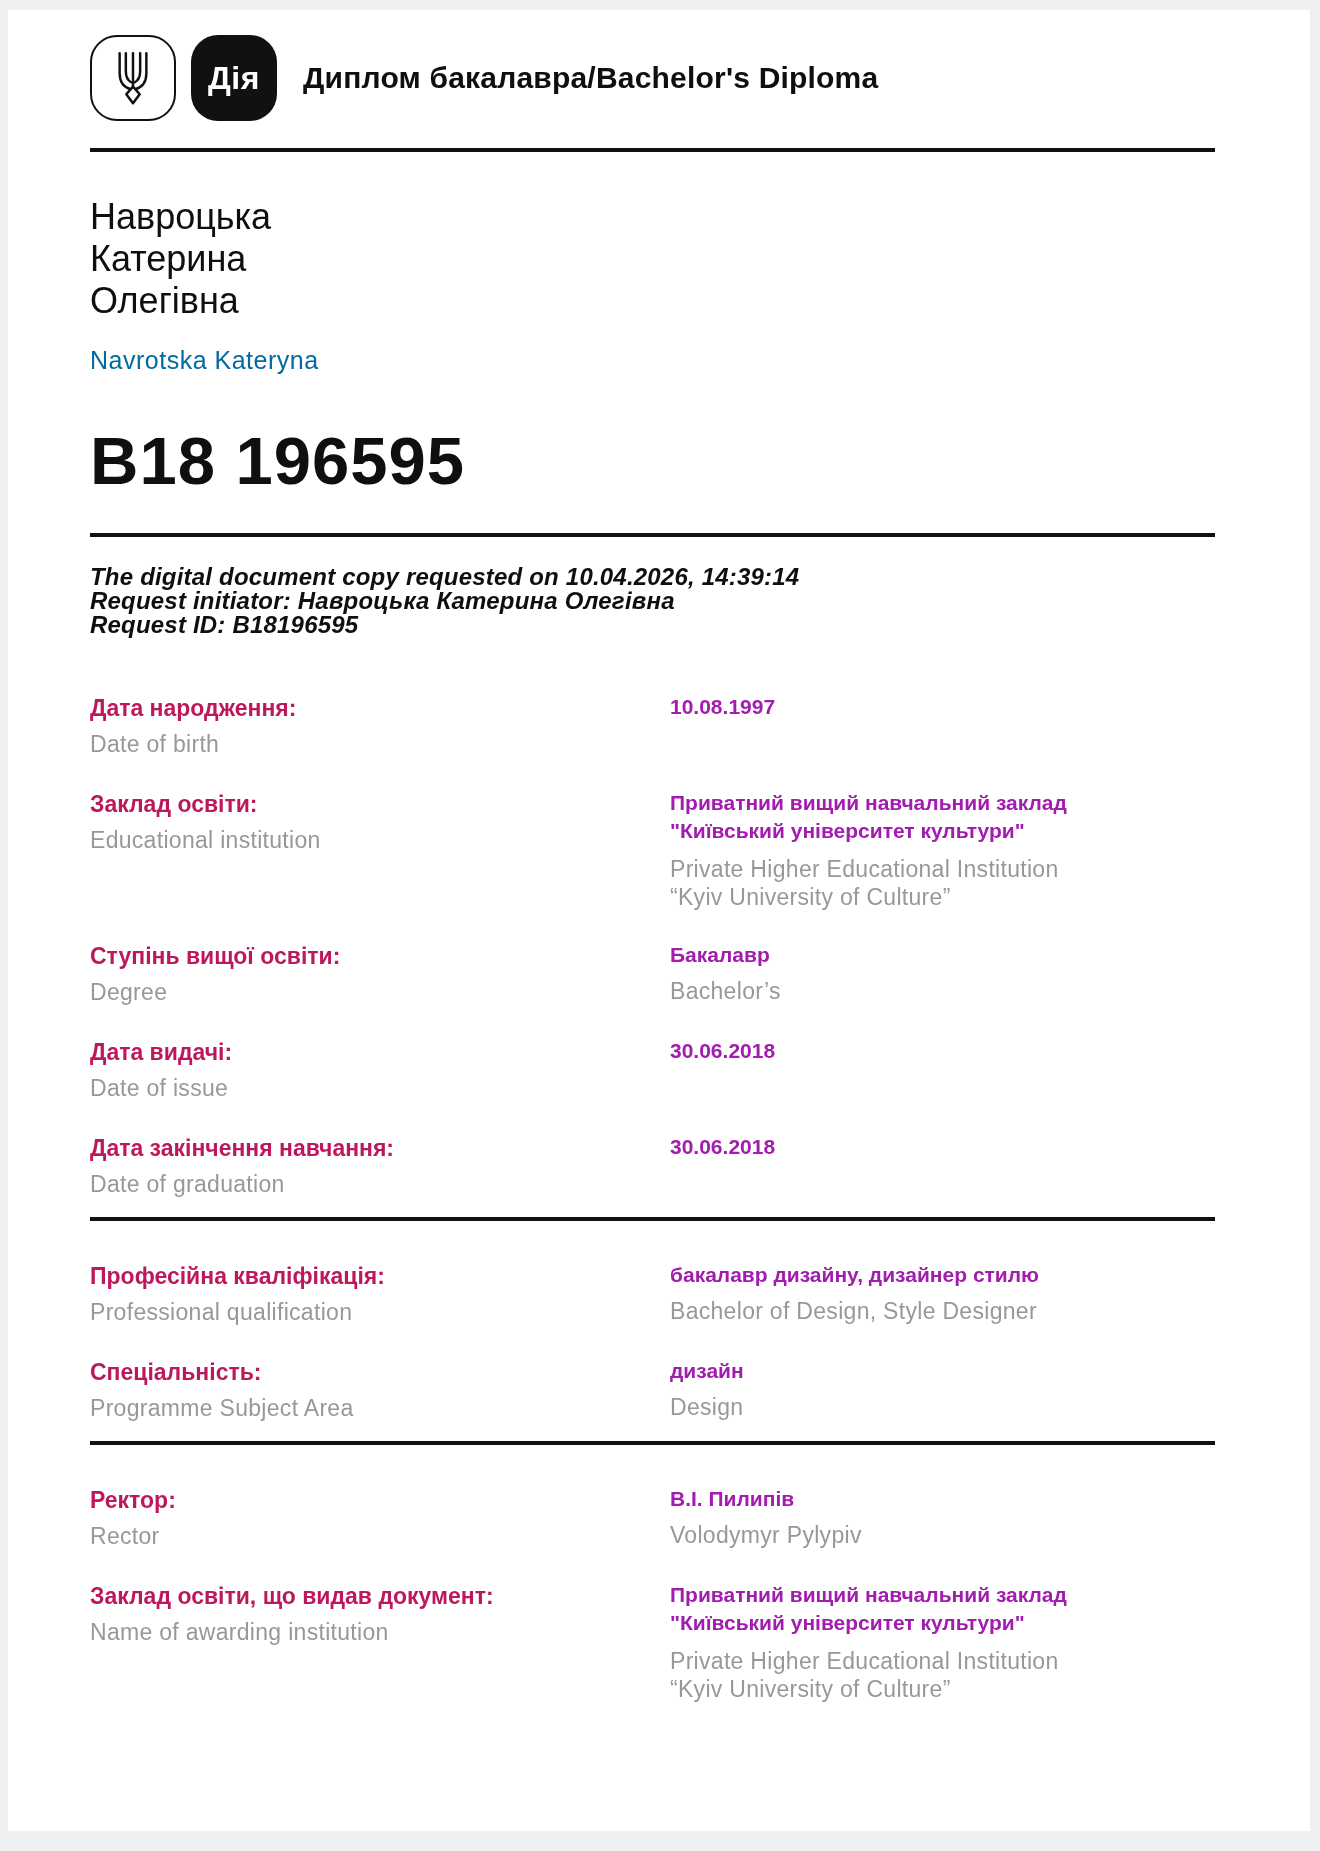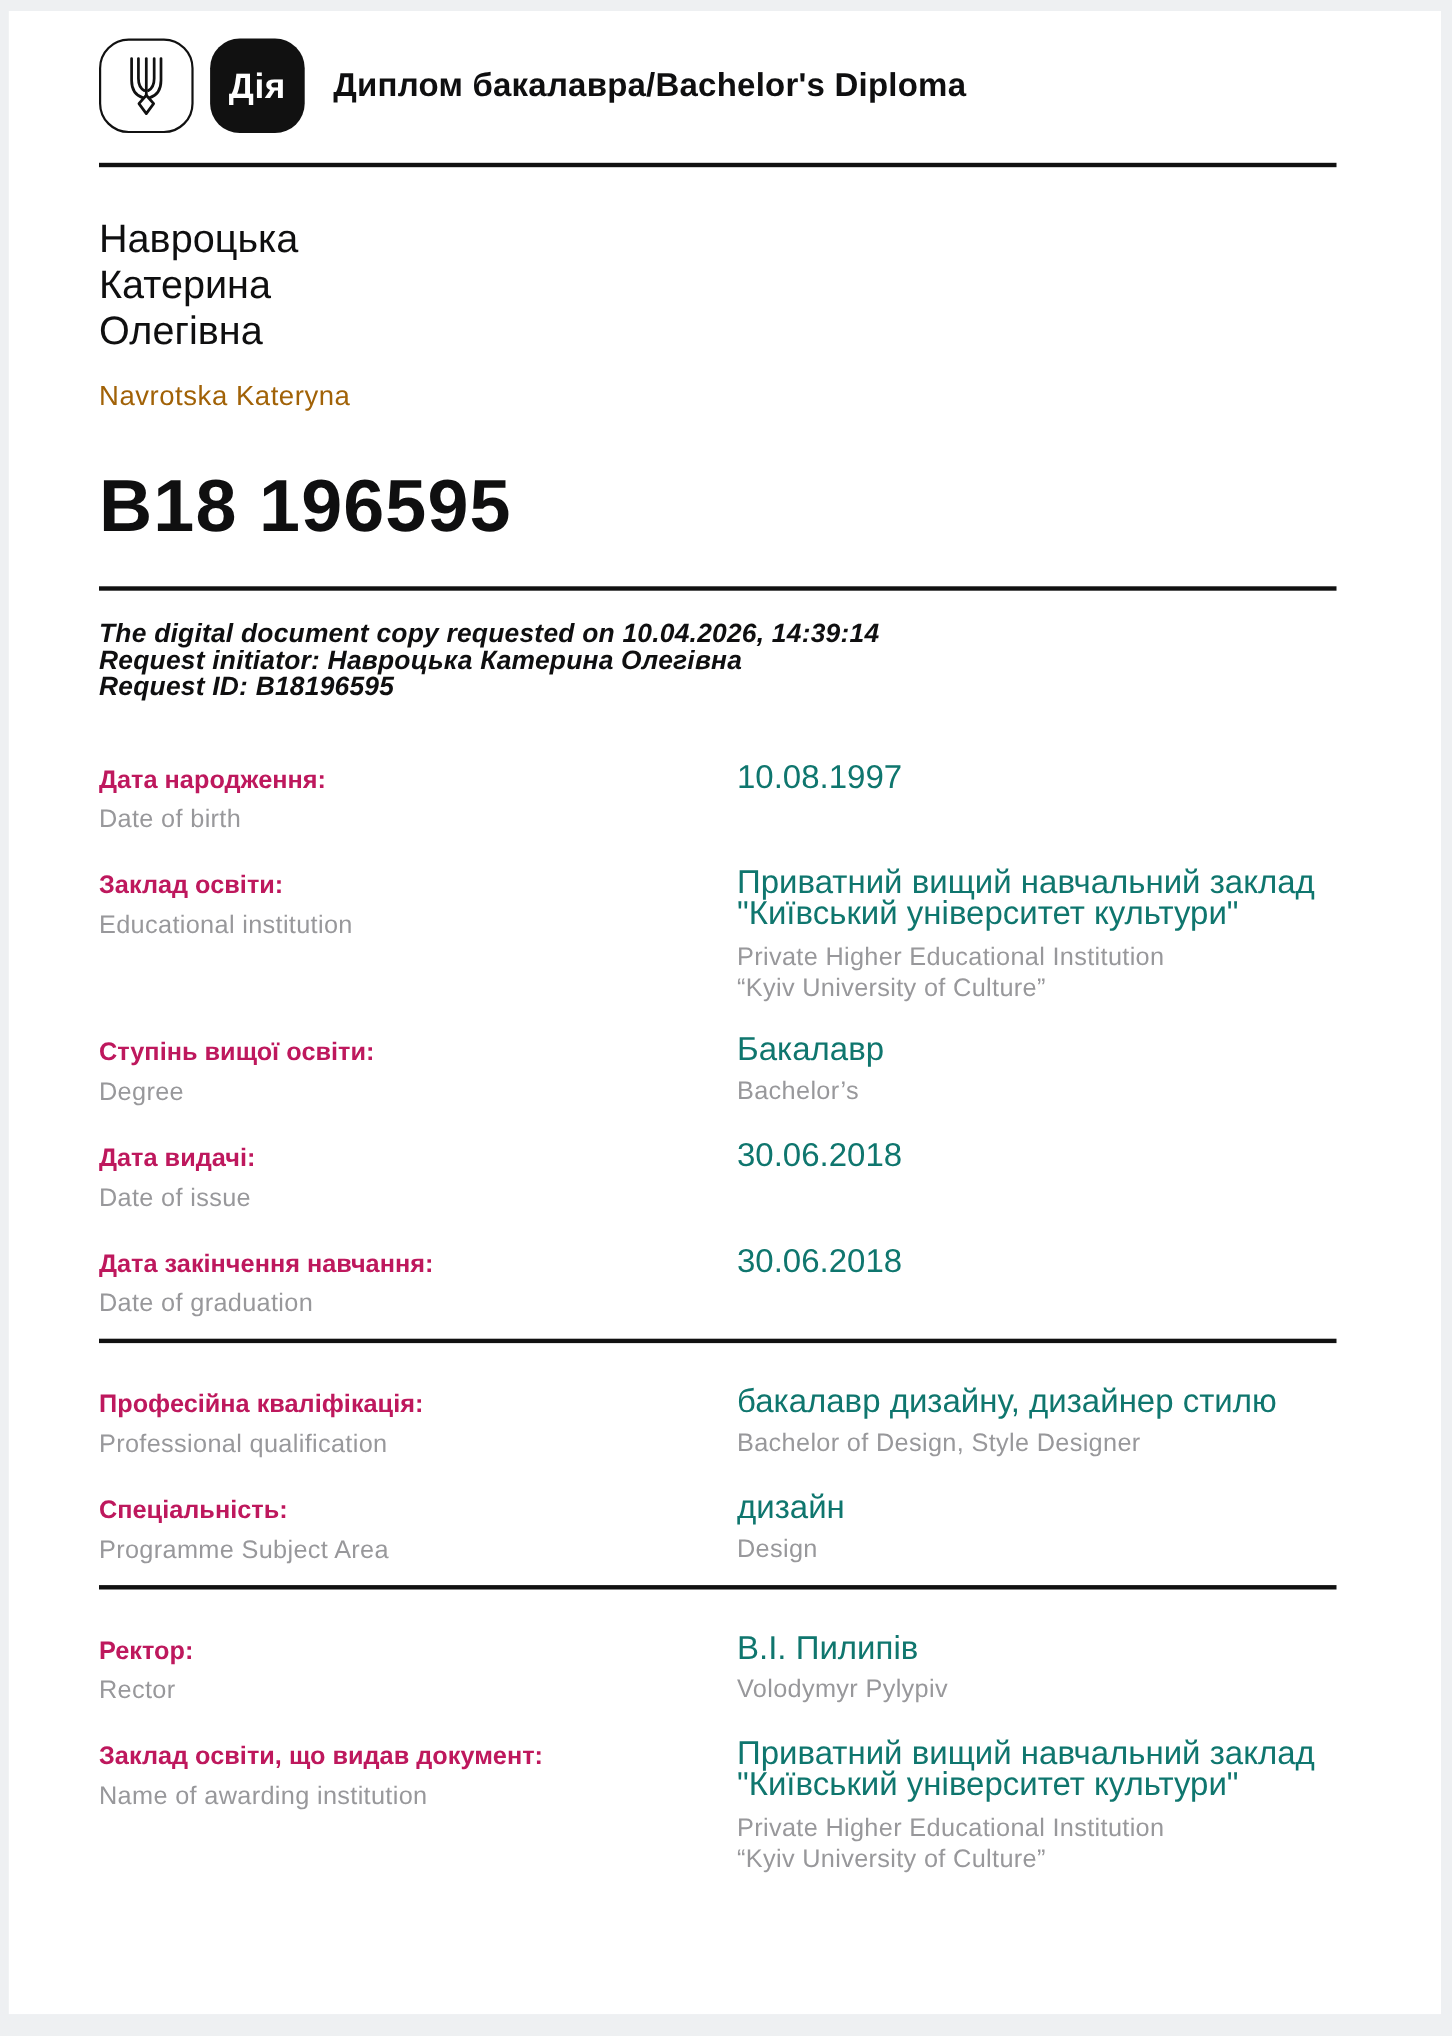--- a/index.html
+++ b/index.html
@@ -29,34 +29,34 @@
   .diia-box { background:#111; color:#fff; margin-left:15px; }
   .diia-box span { font-size:32px; font-weight:600; letter-spacing:0.5px; }
   .doc-title { margin:0 0 0 26px; font-size:30px; font-weight:600; letter-spacing:0.2px; line-height:1.15; }
 
   .rule { height:4px; background:#111; }
   .rule-1 { margin-top:27px; }
   .rule-2 { margin-top:36px; }
   .rule-mid { margin-top:18px; }
 
   .holder-name { margin-top:44px; font-size:36px; line-height:42px; font-weight:400; }
-  .translit { margin-top:24px; font-size:25px; font-weight:400; color:#a16207; letter-spacing:0.5px; }
+  .translit { margin-top:24px; font-size:25px; font-weight:400; color:#0369a1; letter-spacing:0.5px; }
   .doc-number { margin-top:50px; font-size:67px; font-weight:600; letter-spacing:1px; line-height:72px; }
 
   .request { margin-top:28px; font-size:24px; line-height:24px; font-weight:600; letter-spacing:0.2px;font-style:italic; }
 
   .fields { margin-top:56px; }
   .group .row { display:flex; align-items:flex-start; }
   .group .row + .row { margin-top:30px; }
   .group-next { margin-top:40px; }
   .col-l { flex:0 0 580px; }
   .col-v { flex:1 1 auto; min-width:0; }
   .lbl { font-size:23px; line-height:30px; font-weight:700; color:#be185d; }
   .sub { font-size:23px; line-height:30px; font-weight:400; color:#98989b; margin-top:6px; letter-spacing:0.3px; }
-  .val { font-size:30px; line-height:28px; font-weight:400; color:#0f766e; }
+  .val { font-size:21px; line-height:28px; font-weight:700; color:#a21caf; }
   .val-en { font-size:23px; line-height:28px; font-weight:400; color:#98989b; margin-top:10px; letter-spacing:0.3px; }
 </style>
 </head>
 <body>
 
 <div class="page">
 
   <div class="hdr">
     <div class="icon-box trident-box">
       <svg width="42" height="56" viewBox="0 0 44 58" aria-hidden="true">

